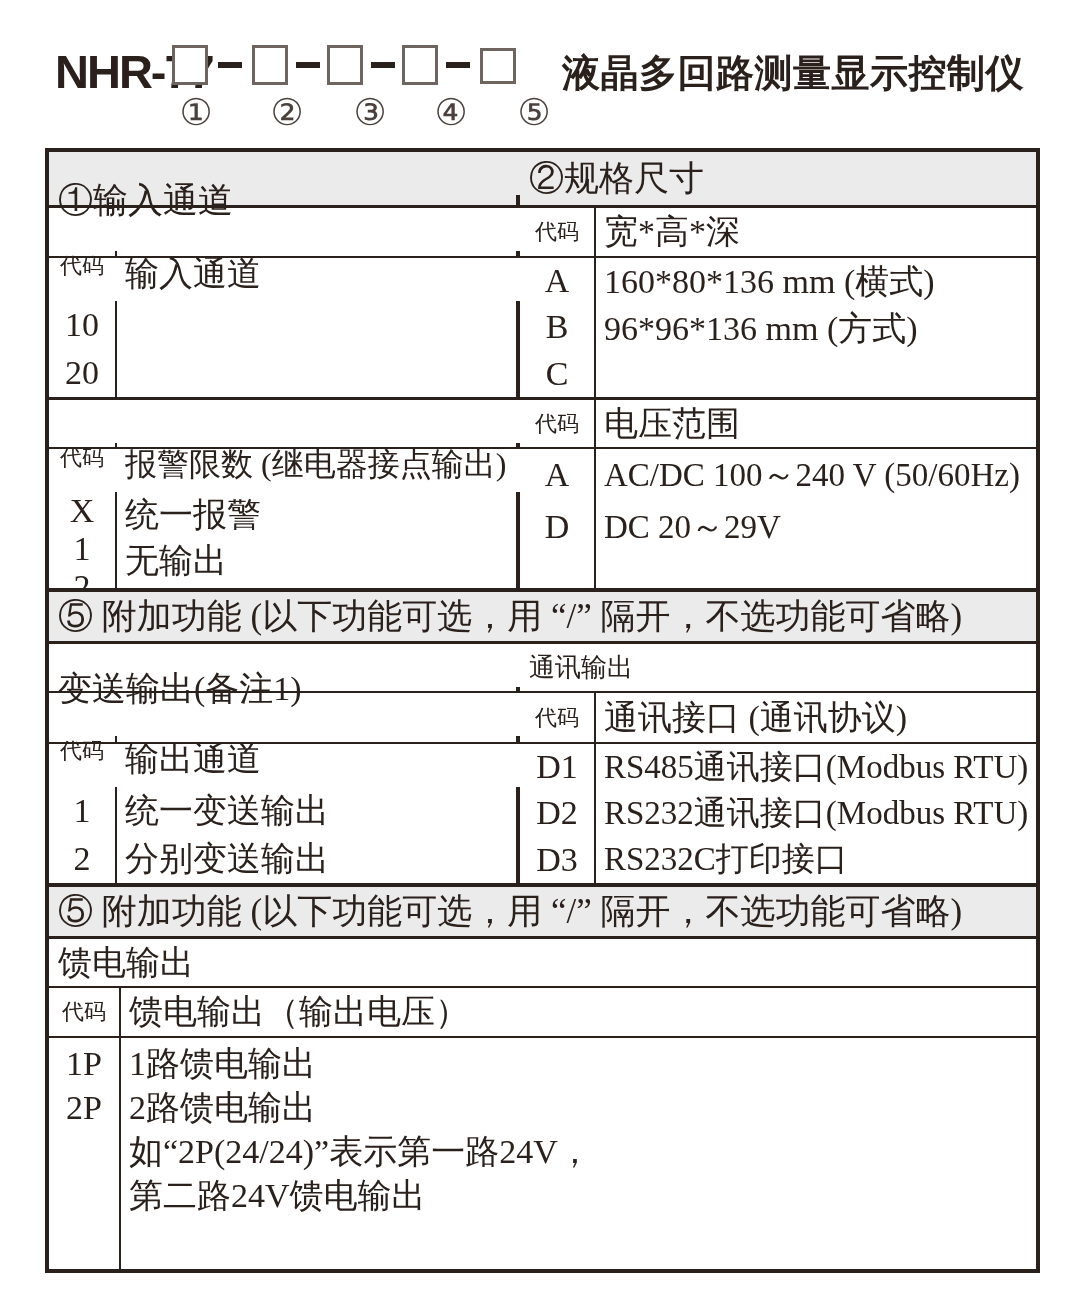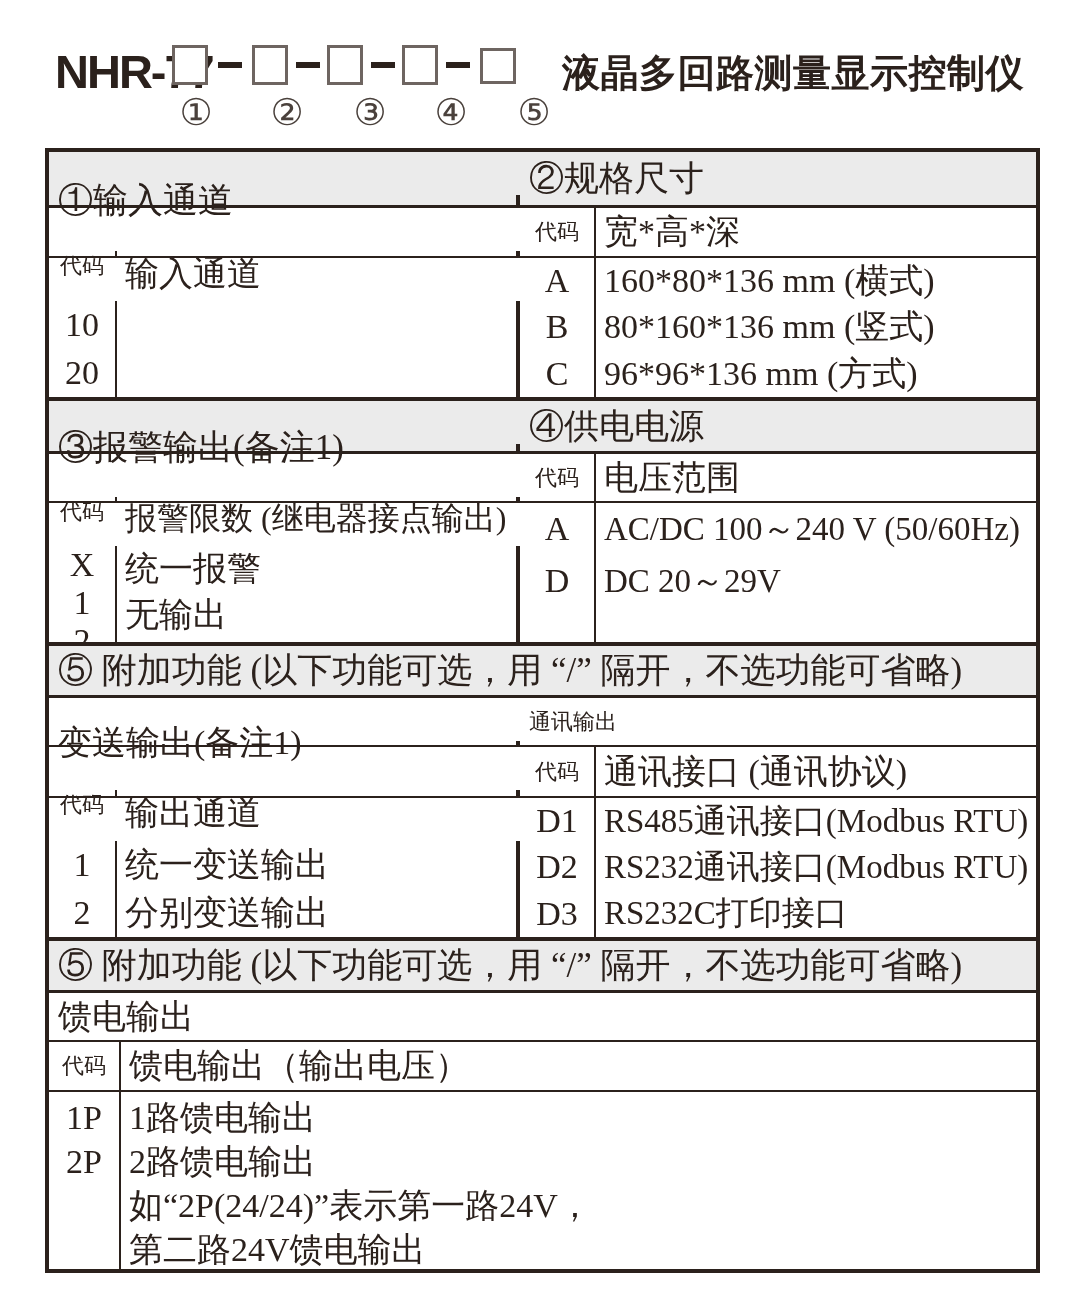--- a/index.html
+++ b/index.html
@@ -98,34 +98,25 @@
         </div>
       </div>
       <div class="half-r">
         <div class="codecol w76">
           <div class="line lh47">A</div>
           <div class="line lh47">B</div>
           <div class="line lh47">C</div>
         </div>
         <div class="desccol">
           <div class="line lh47 nw">160*80*136 mm (横式)</div>
-          <div class="line lh47 nw">80*160*136 mm (竖式)</div>
           <div class="line lh47 nw">96*96*136 mm (方式)</div>
         </div>
       </div>
     </div>
 
-    <div class="row band bt4 h54">
-      <div class="half-l">
-          <div class="cell-pad">③报警输出(备注1)</div>
-        </div>
-      <div class="half-r">
-          <div class="cell-pad">④供电电源</div>
-        </div>
-    </div>
 
     <div class="row bt3 h50">
       <div class="half-l">
         <div class="codecol w68">
             <div class="line head grow">代码</div>
           </div>
         <div class="desccol">
             <div class="line grow fs32 nw">报警限数 (继电器接点输出)</div>
           </div>
       </div>
@@ -166,21 +157,21 @@
 
     <div class="row band bt4 h53">
       <div class="cell-pad">⑤ 附加功能 (以下功能可选，用 “/” 隔开，不选功能可省略)</div>
     </div>
 
     <div class="row bt3 h50">
       <div class="half-l">
           <div class="cell-pad" style="font-size:34px;">变送输出(备注1)</div>
         </div>
       <div class="half-r">
-          <div class="cell-pad" style="font-size:22px;font-family:Liberation Serif, serif;">通讯输出</div>
+          <div class="cell-pad" style="font-size:26px;font-family:Liberation Serif, serif;">通讯输出</div>
         </div>
     </div>
 
     <div class="row bt2 h51">
       <div class="half-l">
         <div class="codecol w68">
             <div class="line head grow">代码</div>
           </div>
         <div class="desccol">
             <div class="line grow">输出通道</div>

